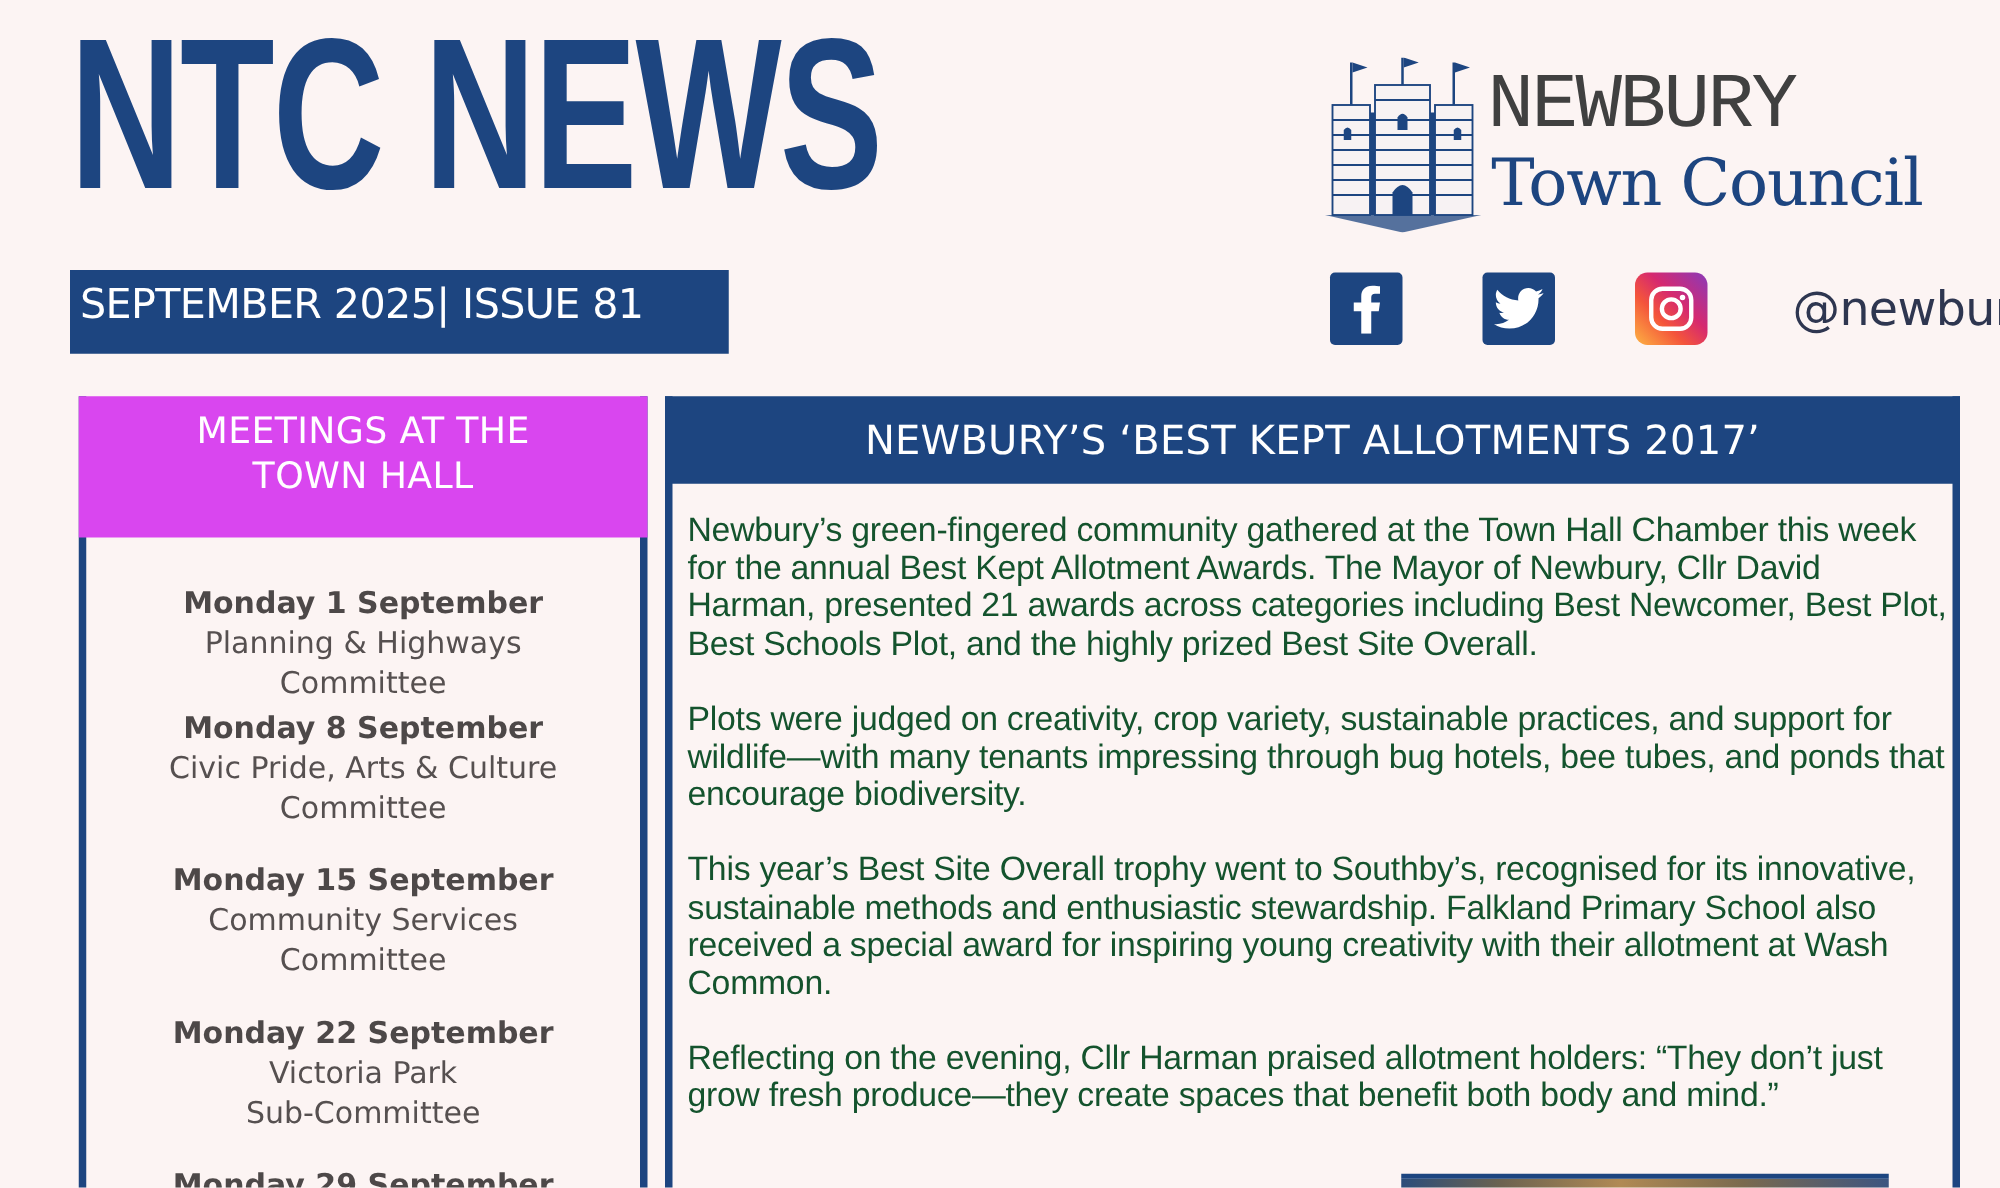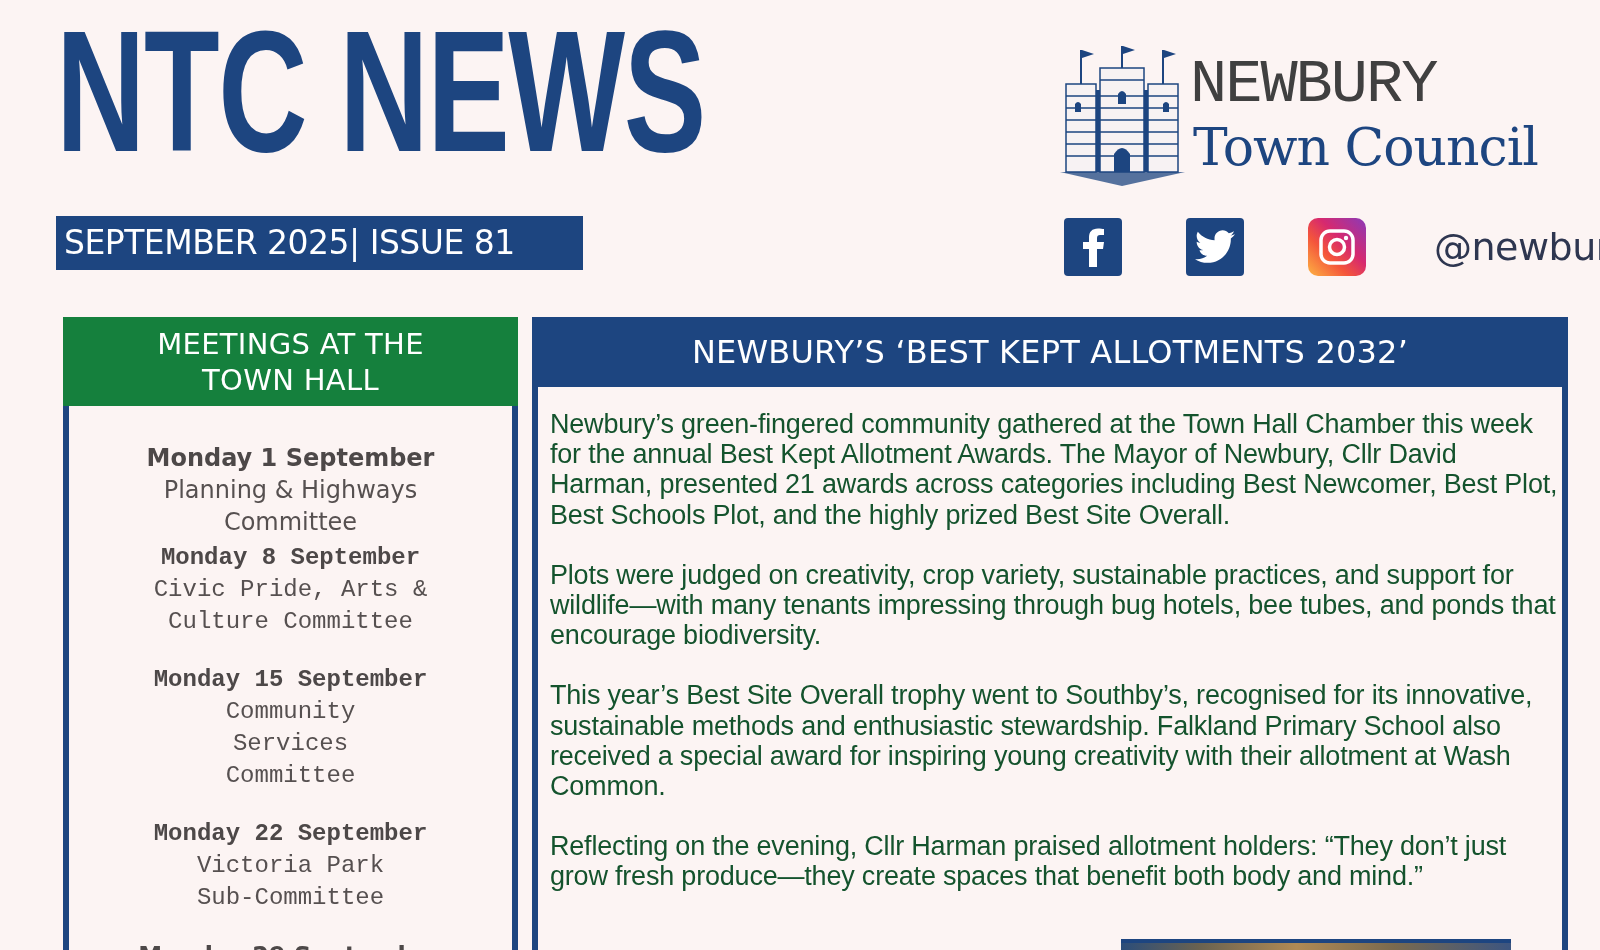--- a/index.html
+++ b/index.html
@@ -17,21 +17,21 @@
       font-size: 172px;
       line-height: 170px;
       color: #1d4580;
       letter-spacing: -2px;
       transform: scaleX(0.72);
       transform-origin: left top;
       white-space: nowrap;
     }
     .issue-badge {
       position: absolute; left: 56px; top: 216px;
-      width: 527px; height: 54px;
+      width: 527px; height: 67px;
       background: #1d4580;
       color: #ffffff;
       font-family: "DejaVu Sans", sans-serif;
       font-size: 33px;
       line-height: 54px;
       padding-left: 8px;
       letter-spacing: -0.5px;
       white-space: nowrap;
     }
     .logo { position: absolute; left: 1060px; top: 46px; width: 500px; height: 145px; }
@@ -63,28 +63,28 @@
     .handle {
       font-family: "DejaVu Sans", sans-serif;
       font-size: 38px; color: #2e3650; margin-left: 4px; letter-spacing: -0.5px;
     }
     .meetings {
       position: absolute; left: 63px; top: 317px; width: 455px; height: 700px;
       border: 6px solid #1d4580; border-top: none;
       background: #fcf4f3;
     }
     .meetings-header {
-      background: #15803d; height: 89px; margin: 0 -6px;
+      background: #d946ef; height: 113px; margin: 0 -6px;
       color: #ffffff; text-align: center;
       font-size: 29px; line-height: 36px; padding-top: 9px;
       letter-spacing: 0.3px;
     }
     .meetings-list { padding-top: 36px; text-align: center; }
     .meeting { margin-bottom: 4px; }
-    .meeting.gap { margin-bottom: 26px; font-family: Liberation Mono, monospace; }
+    .meeting.gap { margin-bottom: 26px; }
     .meeting-date {
       font-weight: 700; font-size: 24px; line-height: 32px; color: #4d4848;
     }
     .meeting-name {
       font-size: 24px; line-height: 32px; color: #565050;
     }
     .article {
       position: absolute; left: 532px; top: 317px; width: 1036px; height: 700px;
       border: 6px solid #1d4580; border-top: none;
       background: #fcf4f3;
@@ -186,21 +186,21 @@
       <div class="meeting-date">Monday 22 September</div>
       <div class="meeting-name" style="padding:0 120px">Victoria Park Sub-Committee</div>
     </div>
     <div class="meeting">
       <div class="meeting-date">Monday 29 September</div>
     </div>
   </div>
 </section>
 
 <article class="article">
-  <div class="article-header">NEWBURY’S ‘BEST KEPT ALLOTMENTS 2032’</div>
+  <div class="article-header">NEWBURY’S ‘BEST KEPT ALLOTMENTS 2017’</div>
   <div class="article-body">
     <p>Newbury’s green-fingered community gathered at the Town Hall Chamber this week for the annual Best Kept Allotment Awards. The Mayor of Newbury, Cllr David Harman, presented 21 awards across categories including Best Newcomer, Best Plot, Best Schools Plot, and the highly prized Best Site Overall.</p>
     <p>Plots were judged on creativity, crop variety, sustainable practices, and support for wildlife—with many tenants impressing through bug hotels, bee tubes, and ponds that encourage biodiversity.</p>
     <p>This year’s Best Site Overall trophy went to Southby’s, recognised for its innovative, sustainable methods and enthusiastic stewardship. Falkland Primary School also received a special award for inspiring young creativity with their allotment at Wash Common.</p>
     <p>Reflecting on the evening, Cllr Harman praised allotment holders: “They don’t just grow fresh produce—they create spaces that benefit both body and mind.”</p>
   </div>
   <div class="photo"></div>
 </article>
 
 </body></html>

